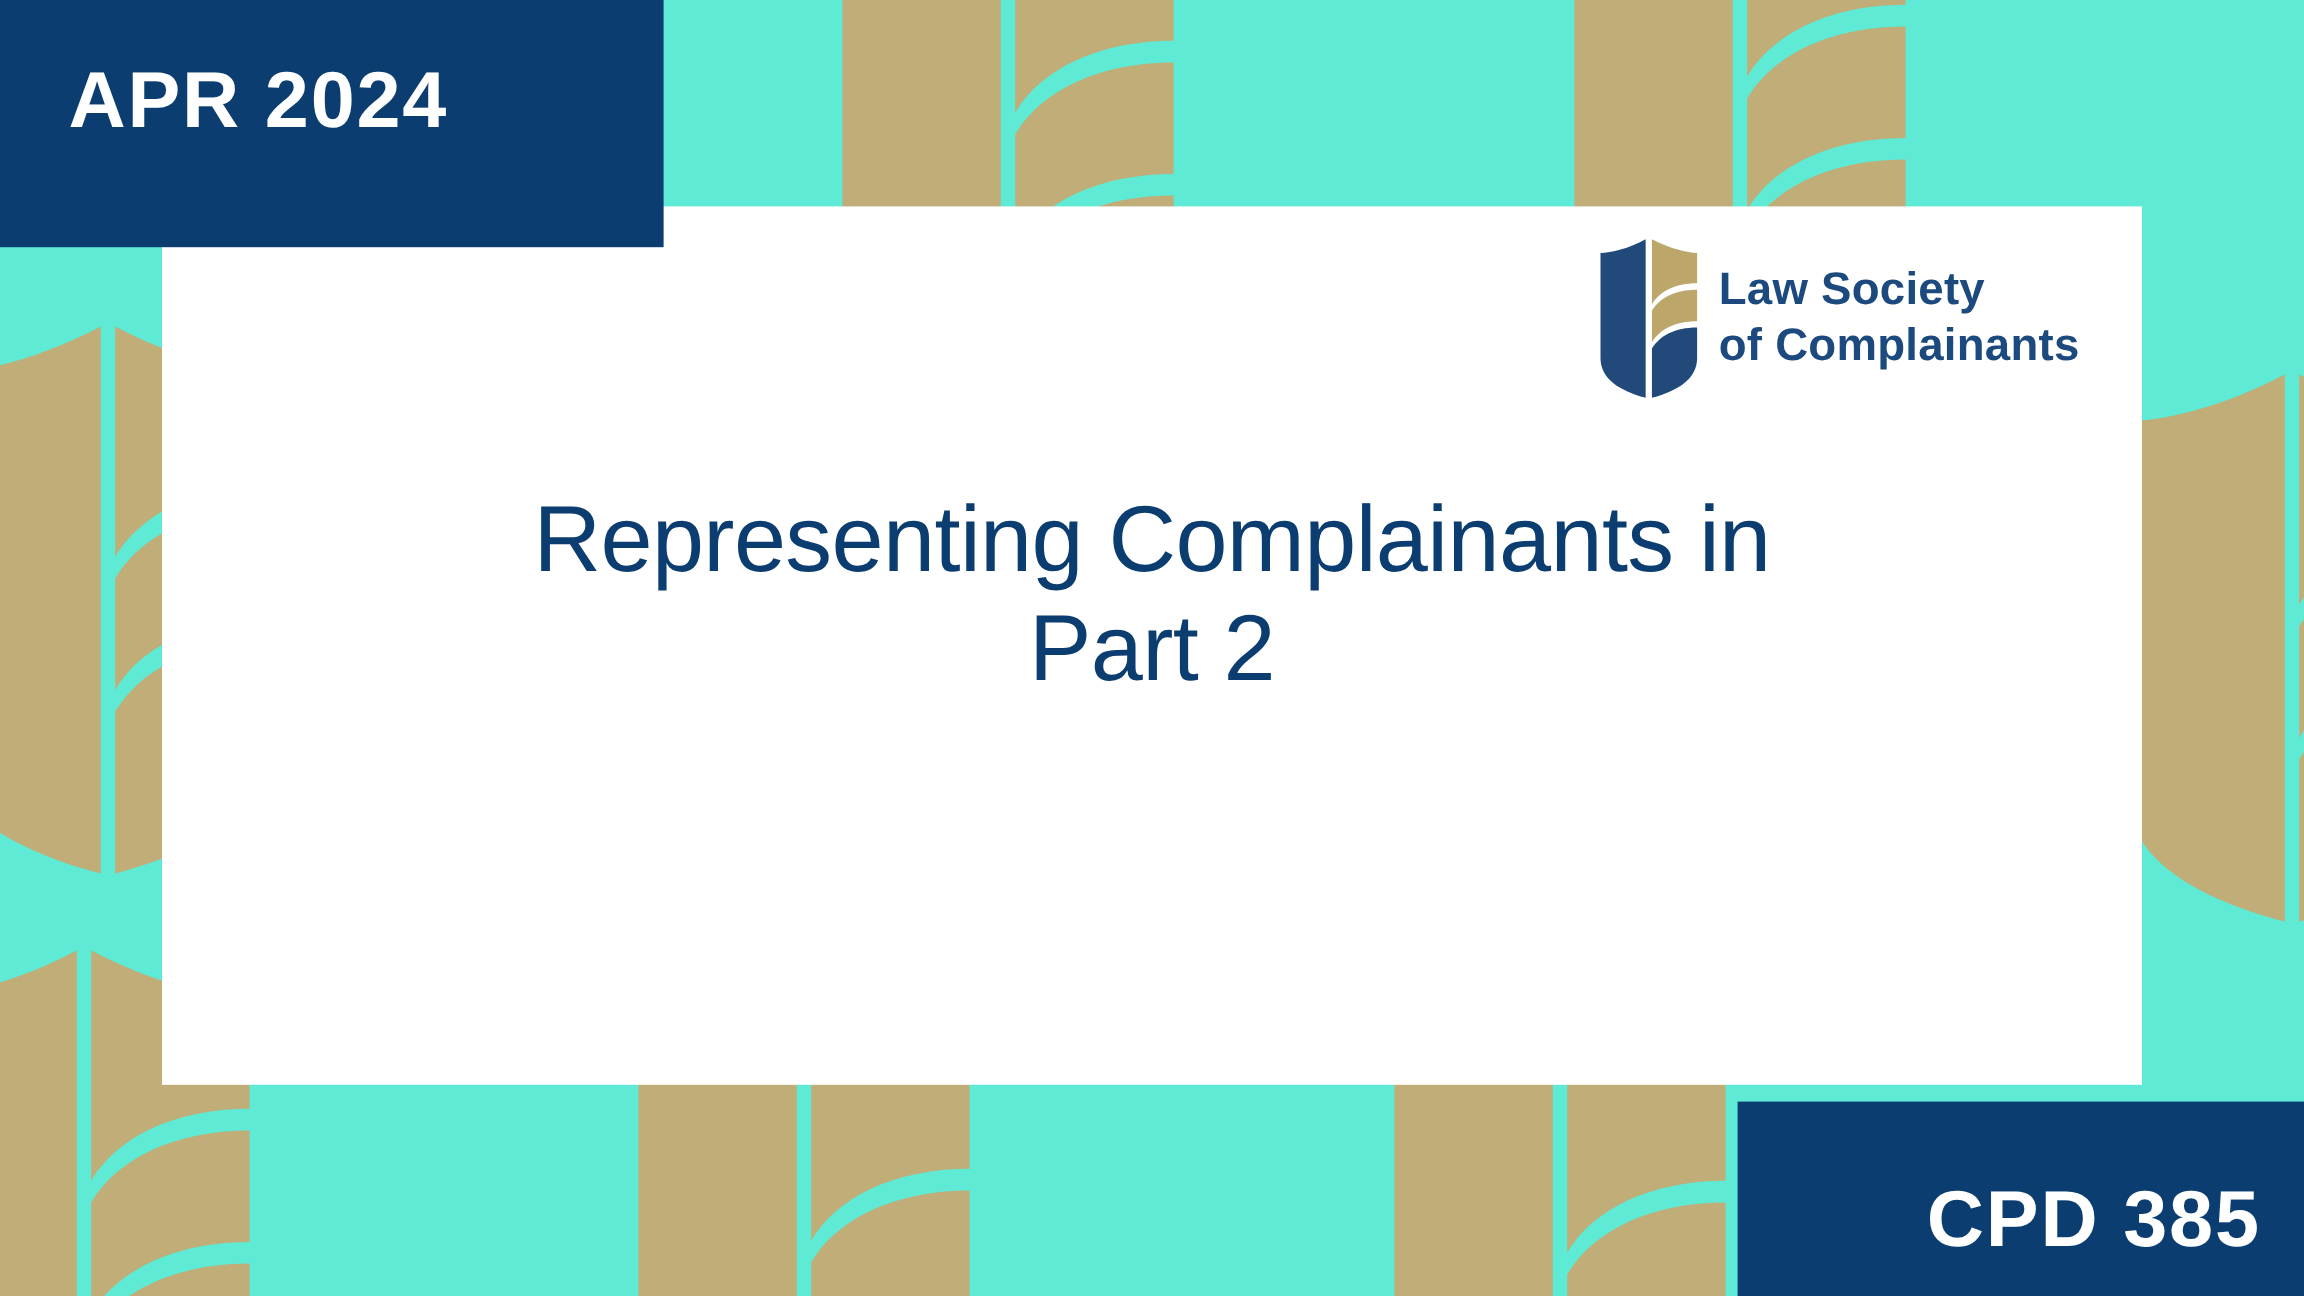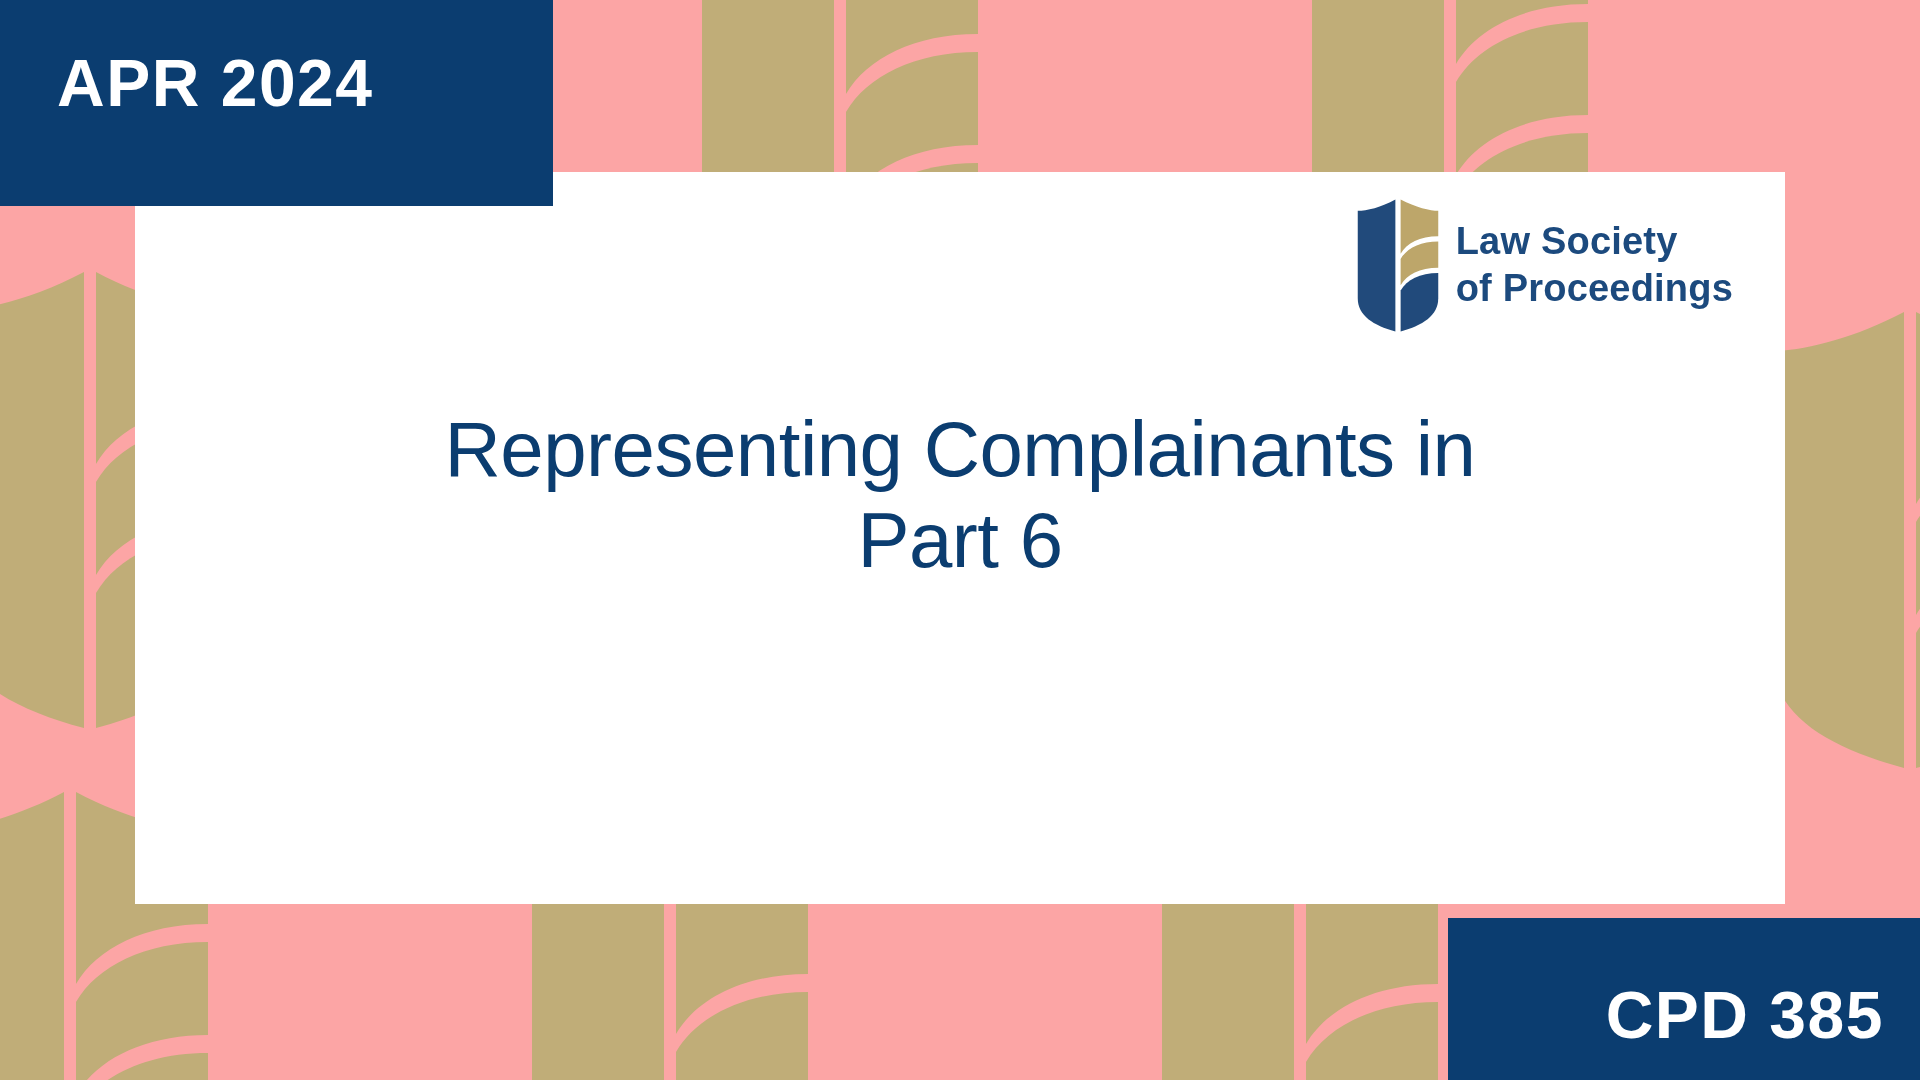--- a/index.html
+++ b/index.html
@@ -9,21 +9,21 @@
   }
   body {
     font-family: "Liberation Sans", sans-serif;
   }
 
   .slide {
     position: relative;
     width: 1920px;
     height: 1080px;
     overflow: hidden;
-    background: #fca5a5;
+    background: #5eead4;
   }
 
   
   .bg-pattern {
     position: absolute;
     inset: 0;
     overflow: hidden;
   }
   .bg-mark {
     position: absolute;
@@ -206,27 +206,27 @@
       <div class="logo-mark">
         <svg viewBox="0 0 200 320" xmlns="http://www.w3.org/2000/svg">
           <path d="M94 10 C62 28 28 36 8 36 L8 236 C8 276 44 298 94 312 Z" fill="#214a7b"></path>
           <path d="M106 10 C140 28 174 36 192 36 L192 94 C150 94 120 110 106 134 Z" fill="#bda66a"></path>
           <path d="M106 146 C120 122 150 106 192 106 L192 166 C150 166 120 182 106 206 Z" fill="#bda66a"></path>
           <path d="M106 218 C120 194 150 178 192 178 L192 236 C192 276 156 298 106 312 Z" fill="#214a7b"></path>
         </svg>
       </div>
       <div class="logo-wordmark">
         <div>Law Society</div>
-        <div>of Proceedings</div>
+        <div>of Complainants</div>
       </div>
     </div>
 
     <div class="title-block">
       <div class="title-line">Representing Complainants in</div>
-      <div class="title-line">Part 6</div>
+      <div class="title-line">Part 2</div>
     </div>
 
   </div>
 
   <div class="code-badge">
     <div class="code-badge-label">CPD 385</div>
   </div>
 
 </div>
 

